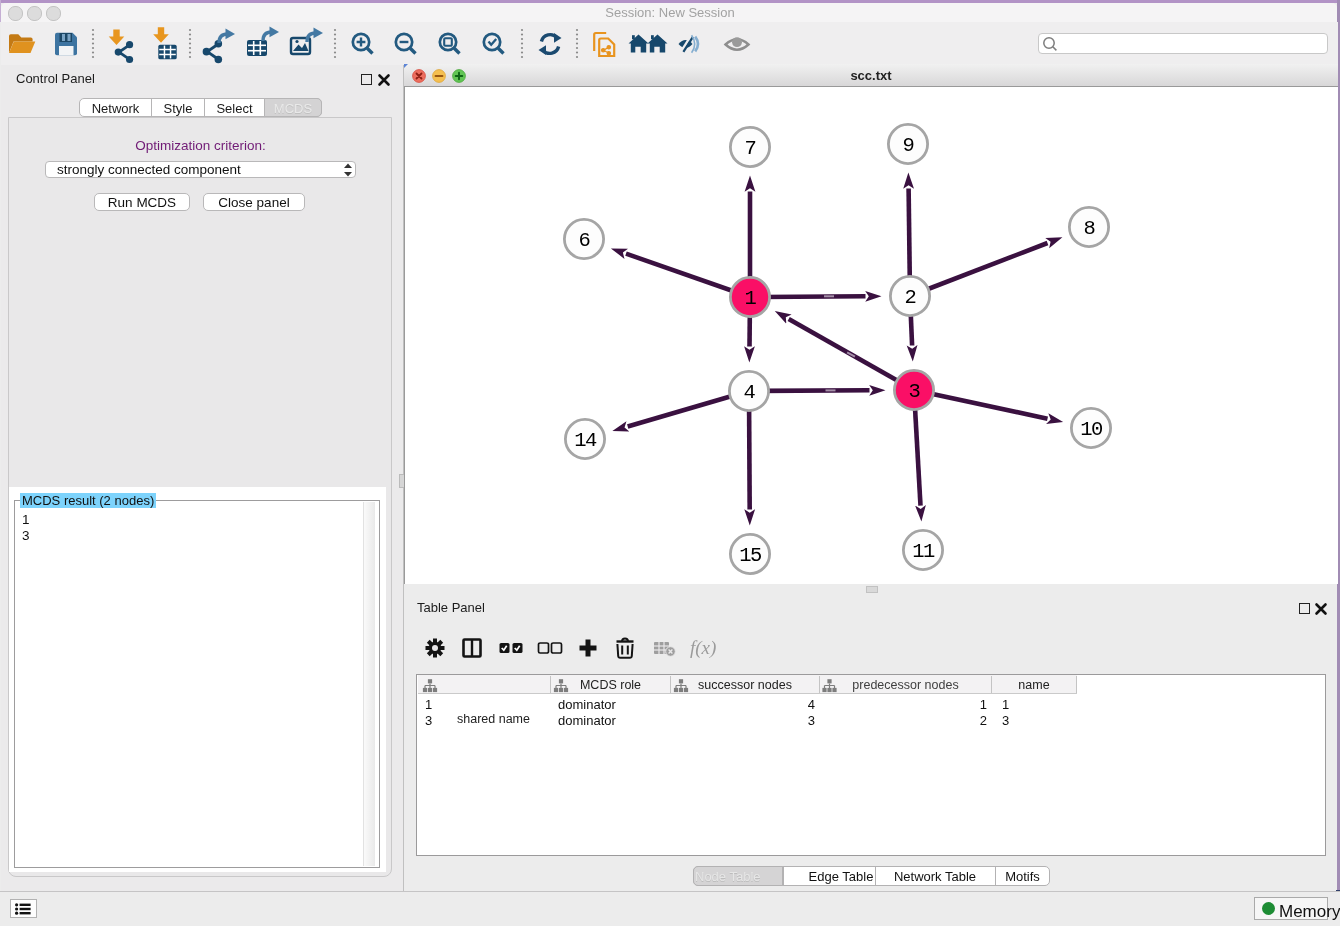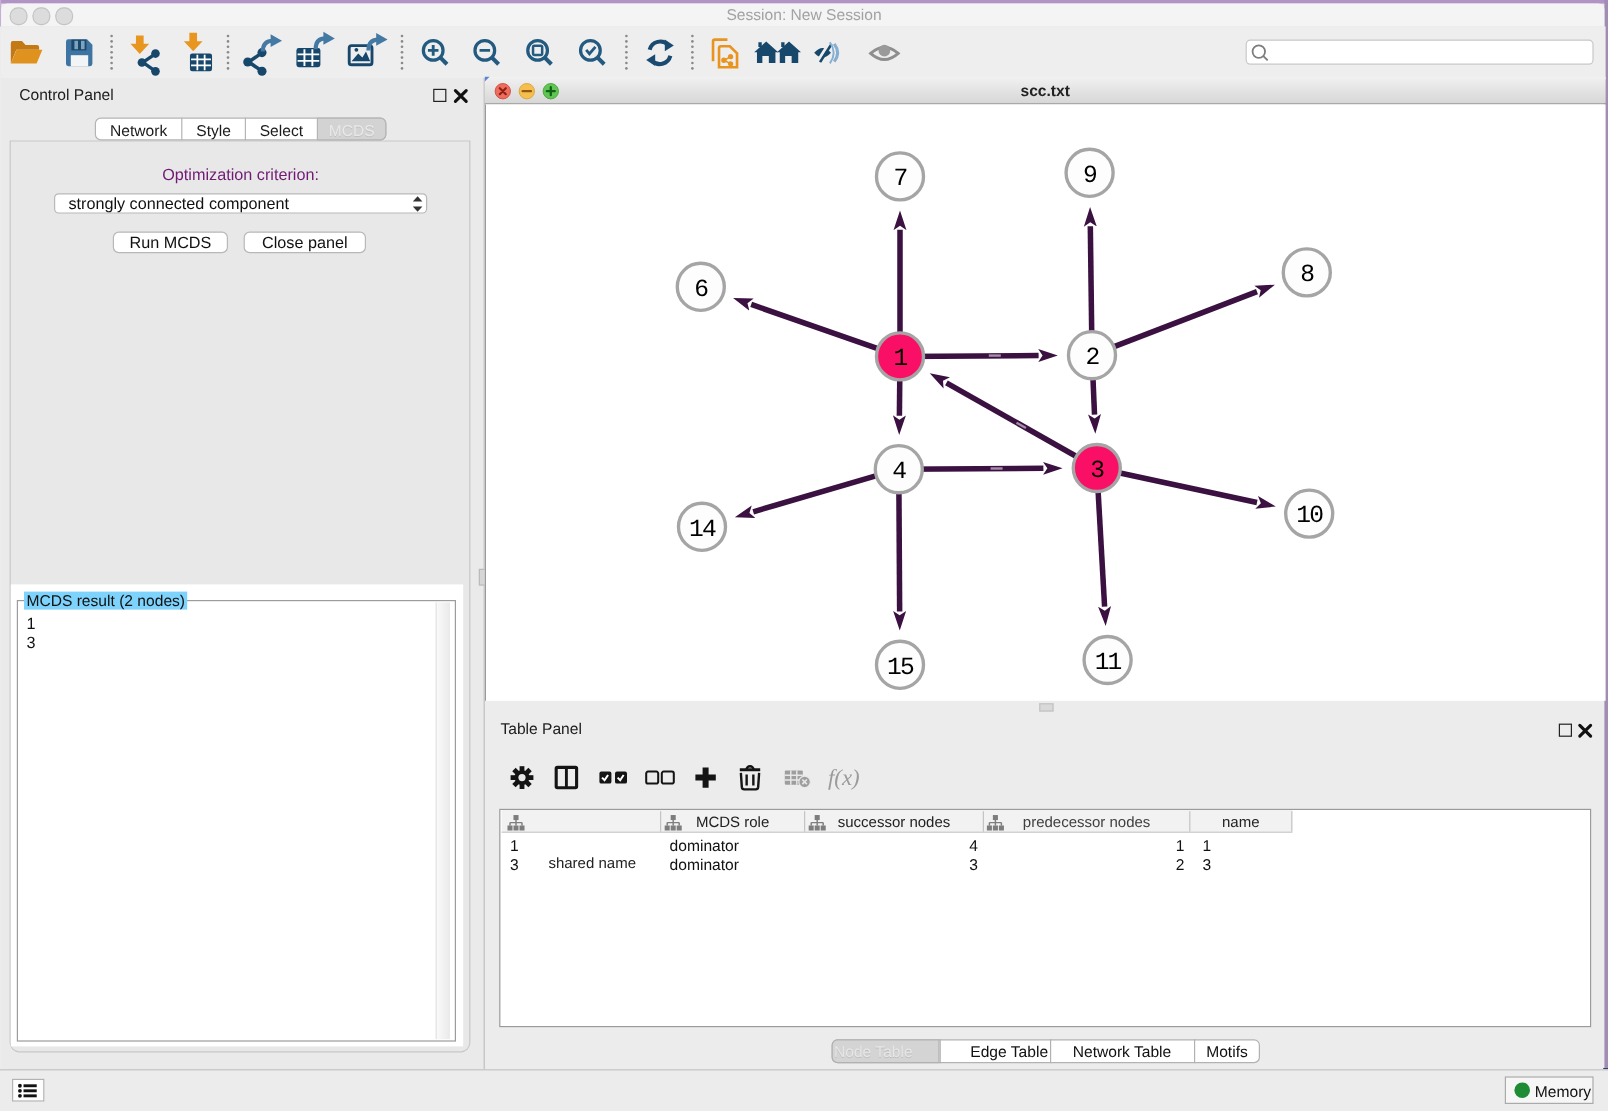--- a/index.html
+++ b/index.html
@@ -413,13 +413,13 @@
     <circle cx="1.6" cy="1.8" r="1.6"></circle>
       <circle cx="1.6" cy="6" r="1.6"></circle>
       <circle cx="1.6" cy="10.2" r="1.6"></circle>
     <rect x="4.6" y="0.6" width="11" height="2.4"></rect>
       <rect x="4.6" y="4.8" width="11" height="2.4"></rect>
       <rect x="4.6" y="9" width="11" height="2.4"></rect>
   </g>
 </svg>
 <div class="abs" style="left:1254px;top:897px;width:74px;height:23px;background:#f6f6f6;border:1px solid #aaa;box-sizing:border-box;"></div>
 <div class="abs" style="left:1262px;top:902px;width:13px;height:13px;border-radius:7px;background:#1d8c34;"></div>
-<div class="abs" style="left:1279px;top:902px;font-size:13px;color:#111;">Memory</div>
+<div class="abs" style="left:1279px;top:902px;font-size:17px;color:#111;">Memory</div>
 
 </body></html>

